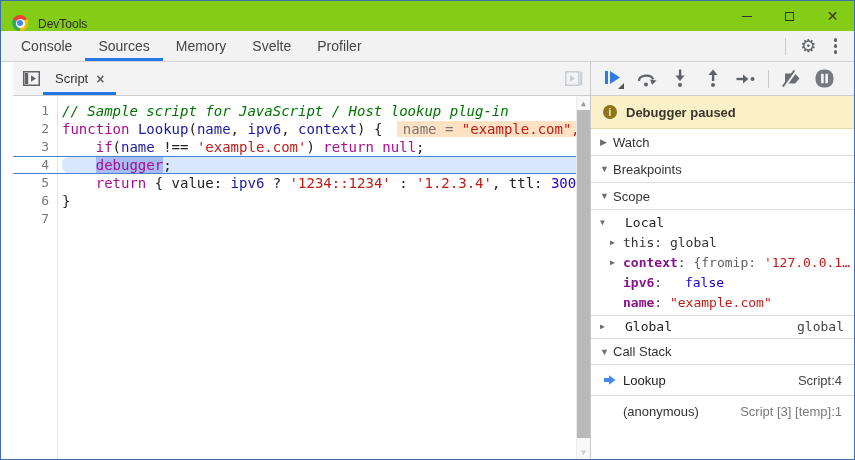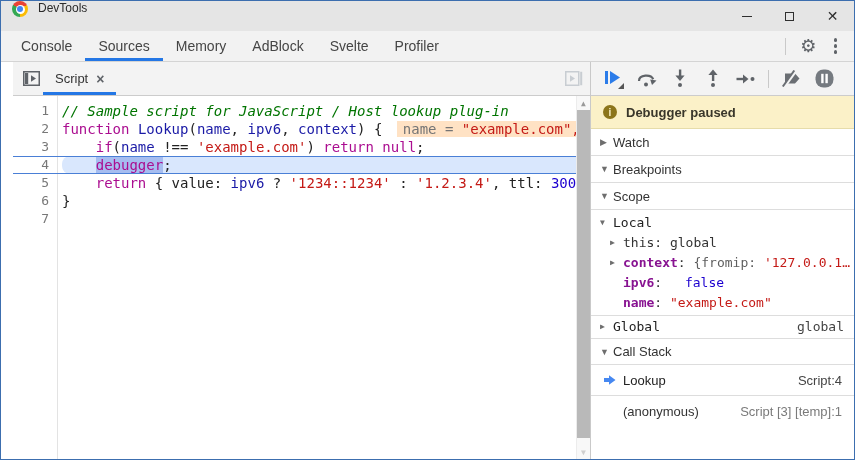--- a/index.html
+++ b/index.html
@@ -1,21 +1,21 @@
 <!DOCTYPE html>
 <html><head>
 <meta charset="utf-8">
 <style>
   html,body{margin:0;padding:0;background:#fff;}
   *{box-sizing:border-box;}
   .window{width:855px;height:460px;border:1px solid #3c6eaf;background:#fff;
     font-family:"Liberation Sans",sans-serif;font-size:13px;color:#333;overflow:hidden;
     display:flex;flex-direction:column;}
   
-  .titlebar{height:30px;flex:0 0 30px;background:#e5e5e5;display:flex;align-items:flex-start;}
+  .titlebar{height:30px;flex:0 0 30px;background:#84cc16;display:flex;align-items:flex-end;}
   .chrome-logo{margin-left:11px;width:16px;height:16px;border-radius:50%;
     background:conic-gradient(from 60deg,#fbbc05 0 120deg,#34a853 120deg 240deg,#ea4335 240deg 360deg);
     display:flex;align-items:center;justify-content:center;}
   .chrome-logo .ring{width:9px;height:9px;border-radius:50%;background:#fff;display:flex;align-items:center;justify-content:center;}
   .chrome-logo .core{width:6.5px;height:6.5px;border-radius:50%;background:#4285f4;}
   .title-text{margin-left:10px;font-size:12px;color:#2b2b2b;}
   .win-controls{margin-left:auto;display:flex;height:100%;}
   .win-btn{width:43px;height:100%;display:flex;align-items:center;justify-content:center;color:#2f2f2f;}
   .glyph-min{width:10px;height:1px;background:#2f2f2f;}
   .glyph-max{width:9px;height:9px;border:1px solid #2f2f2f;}
@@ -80,21 +80,21 @@
   .sec-h.topline{border-top:1px solid #ddd;}
   .tri{font-size:9px;color:#6e6e6e;width:13px;display:inline-block;flex:0 0 13px;}
   .bp-empty{height:36px;flex:0 0 36px;display:flex;align-items:center;justify-content:center;
     color:#8a8a8a;font-style:italic;border-bottom:1px solid #ddd;font-size:13px;}
   .scope-list{font-family:"DejaVu Sans Mono",monospace;font-size:13px;padding-top:3px;}
   .scope-row{height:20px;line-height:20px;display:flex;align-items:center;white-space:pre;
     overflow:hidden;padding-left:9px;}
   .scope-row.prop{padding-left:19px;}
   .scope-row.bordered{border-top:1px solid #ddd;height:23px;margin-top:2px;}
   .scope-row .tri{font-size:8px;}
-  .s-title{color:#222;}
+  .s-title{color:#222;margin-left:12px;}
   .s-name{color:#333;}
   .s-name.bold{color:#881391;font-weight:bold;}
   .v-pln{color:#333;}
   .v-str{color:#c41a16;}
   .v-num{color:#1c00cf;margin-left:15px;}
   .v-obj{color:#5e5e5e;}
   .s-right{margin-left:auto;padding-right:10px;color:#444;}
   .cs-list{display:flex;flex-direction:column;}
   .frame{height:31px;flex:0 0 31px;display:flex;align-items:center;padding:0 12px;font-size:13px;background:#fff;}
   .frame.active{border-bottom:1px solid #ddd;}
@@ -128,21 +128,20 @@
           <span class="glyph-close">✕</span>
         </div>
     </div>
   </div>
 
   <div class="tabbar">
     <div style="display:flex;align-items:stretch;margin-left:7px;">
         <div class="tab">Console</div>
         <div class="tab active">Sources</div>
         <div class="tab">Memory</div>
-        <div class="tab">AdBlock</div>
         <div class="tab">Svelte</div>
         <div class="tab">Profiler</div>
       </div>
     <div class="tabbar-right">
       <span class="v-sep"></span>
       <span class="gear">⚙</span>
       <span class="dots">
           <i></i>
           <i></i>
           <i></i>

